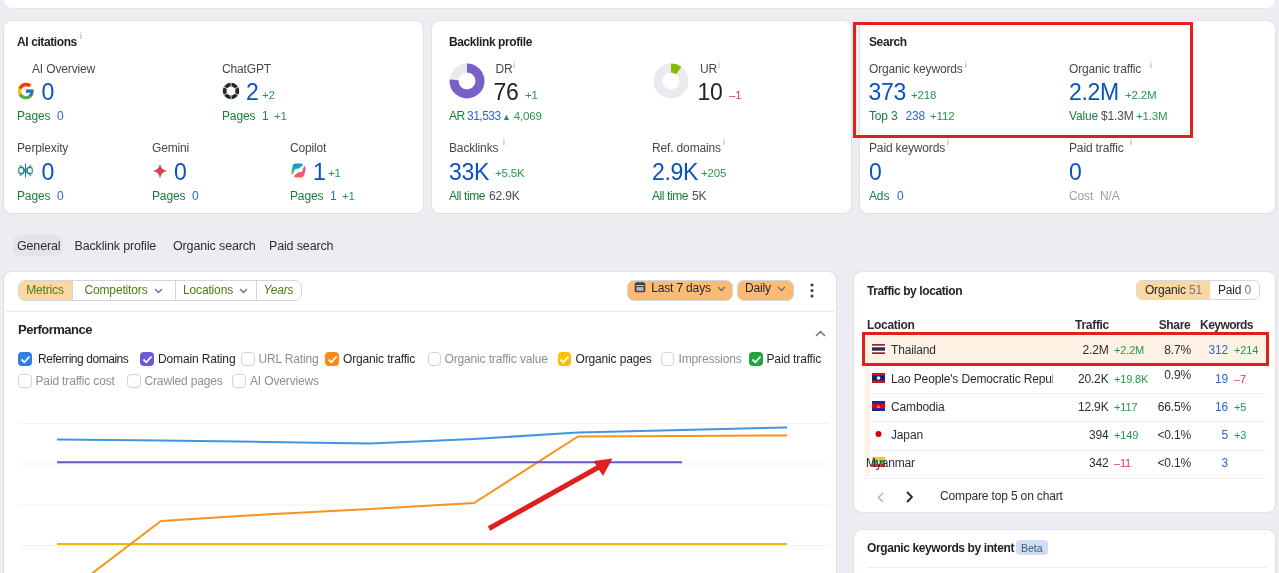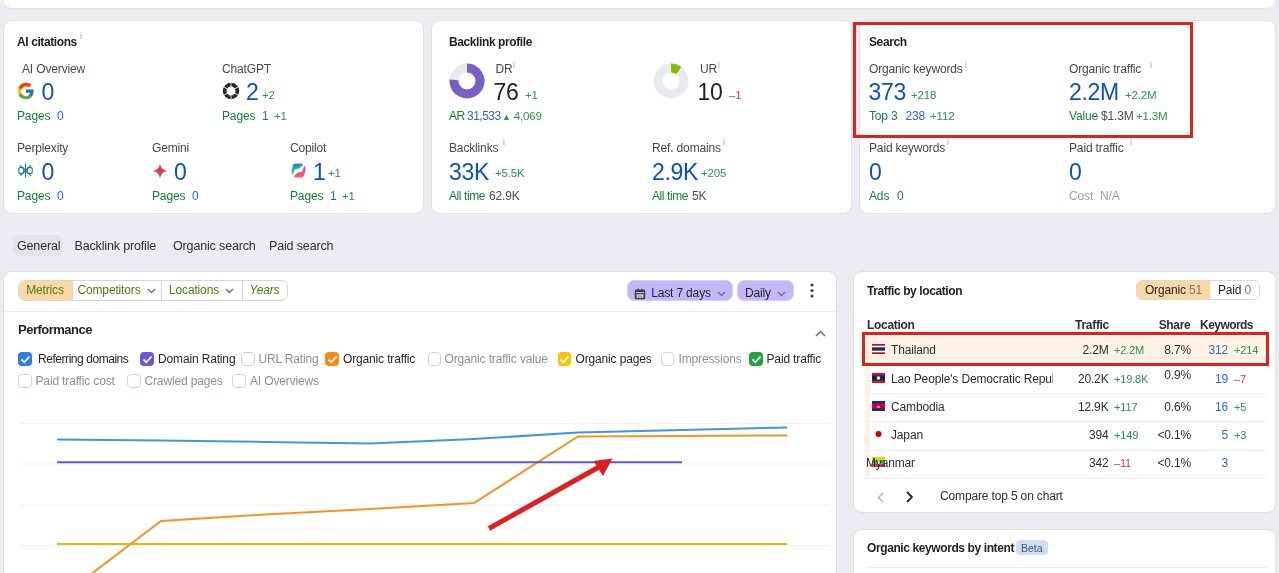--- a/index.html
+++ b/index.html
@@ -18,36 +18,36 @@
   .chg { font-size:11.5px; color:#27964f; }
   .chgr { font-size:11.5px; color:#d63d42; }
   .blink { color:#2c68cc; }
   .info { font-size:8.5px; color:#9aa1a8; letter-spacing:0; }
   .cb { position:absolute; width:13.5px; height:13.5px; border-radius:4px; }
   .cb.un { background:#fff; border:1px solid #cfd4d9; }
   .cb svg { position:absolute; left:1.5px; top:2.5px; }
   .cblbl { font-size:12px; color:#24282c; letter-spacing:-0.15px; }
   .cblbl.off { color:#8a9097; }
   .redbox { position:absolute; border:3px solid #e01f1f; }
-  .btn { position:absolute; height:21px; border:1px solid #d2d6db; border-radius:7px; background:#c4b5fd; font-size:12px; letter-spacing:-0.15px; color:#24282c; display:flex; align-items:flex-end; justify-content:center; }
+  .btn { position:absolute; height:21px; border:1px solid #d2d6db; border-radius:7px; background:#fdba74; font-size:12px; letter-spacing:-0.15px; color:#24282c; display:flex; align-items:flex-start; justify-content:center; }
   .seg { position:absolute; height:21px; display:flex; border:1px solid #d2d6db; border-radius:7px; background:#fff; overflow:hidden; }
   .seg > div { display:flex; align-items:center; justify-content:center; font-size:12px; letter-spacing:-0.15px; color:#4d7c0f; border-right:1px solid #d2d6db; }
   .seg > div:last-child { border-right:none;font-style:italic; }
   .caret { display:inline-block; margin-left:6px; }
   .row-line { position:absolute; height:1px; background:#eceef0; }
 </style>
 </head>
 <body>
 
 <div style="position:absolute;left:4px;top:0;width:1271px;height:9px;background:#fff;border-bottom:1px solid #e3e6e9;border-radius:0 0 8px 8px;"></div>
 
 <div class="card" style="left:4px;top:21px;width:419px;height:192px;"></div>
 <span class="t title" style="left:17px;top:36px;">AI citations</span>
 <span class="t info" style="left:80px;top:32px;">i</span>
-<span class="t lbl" style="left:22px;top:63px;">AI Overview</span>
+<span class="t lbl" style="left:32px;top:63px;">AI Overview</span>
 <span class="t lbl" style="left:222px;top:63px;">ChatGPT</span>
 <div class="t" style="left:17px;top:82px;">
 <svg width="18" height="18" viewBox="0 0 48 48">
       <path fill="#FFC107" d="M43.6 20H24v8.5h11.8C34.7 33.9 30.1 37 24 37c-7.2 0-13-5.8-13-13s5.8-13 13-13c3.1 0 5.9 1.1 8.1 2.9l6.4-6.4C34.6 4.1 29.6 2 24 2 11.8 2 2 11.8 2 24s9.8 22 22 22c11 0 21-8 21-22 0-1.3-.2-2.7-.4-4z"></path>
       <path fill="#FF3D00" d="M4.5 14.7l7 5.1C13.5 15.1 18.3 11 24 11c3.1 0 5.9 1.1 8.1 2.9l6.4-6.4C34.6 4.1 29.6 2 24 2 15.3 2 7.9 7.2 4.5 14.7z"></path>
       <path fill="#4CAF50" d="M24 46c5.5 0 10.4-1.8 14.1-4.9l-6.5-5.5C29.6 37.1 26.9 38 24 38c-6 0-10.6-3.1-12.4-8.3l-7 5.4C8 42.6 15.4 46 24 46z"></path>
       <path fill="#1976D2" d="M43.6 20H24v8.5h11.8c-.9 2.5-2.5 4.6-4.6 6.1l6.5 5.5C41.4 36.7 44 31 44 24c0-1.3-.2-2.7-.4-4z"></path>
     </svg>
 </div>
 <span class="t big" style="left:41.5px;top:80.5px;">0</span>
@@ -202,21 +202,21 @@
 <div style="position:absolute;left:12.5px;top:234.5px;width:50.5px;height:21px;background:#e2e4e8;border-radius:7px;"></div>
 <span class="t dark" style="left:17px;top:240px;font-size:12.5px;">General</span>
 <span class="t dark" style="left:74.5px;top:240px;font-size:12.5px;">Backlink profile</span>
 <span class="t dark" style="left:173px;top:240px;font-size:12.5px;">Organic search</span>
 <span class="t dark" style="left:269px;top:240px;font-size:12.5px;">Paid search</span>
 
 <div class="card" style="left:4px;top:272px;width:832px;height:360px;"></div>
 
 <div class="seg" style="left:17.5px;top:279.5px;">
  <div style="background:#fbd7a1;width:54px;">Metrics</div>
- <div style="width:89px;">Competitors <span class="caret"><svg width="9" height="6" viewBox="0 0 9 6" fill="none" stroke="#6b7177" stroke-width="1.4">
+ <div style="width:103px;">Competitors <span class="caret"><svg width="9" height="6" viewBox="0 0 9 6" fill="none" stroke="#6b7177" stroke-width="1.4">
           <path d="M1 1l3.5 3.5L8 1"></path>
         </svg></span></div>
  <div style="width:81px;">Locations <span class="caret"><svg width="9" height="6" viewBox="0 0 9 6" fill="none" stroke="#6b7177" stroke-width="1.4">
           <path d="M1 1l3.5 3.5L8 1"></path>
         </svg></span></div>
  <div style="width:44px;">Years</div>
 </div>
 
 <div class="btn" style="left:627px;top:279.5px;width:106px;">
  <svg width="12" height="12" viewBox="0 0 16 16" style="margin-right:5px;">
@@ -380,21 +380,21 @@
 <span class="t dark" style="right:88px;top:344px;">8.7%</span>
 <span class="t blink" style="right:51px;top:344px;">312</span>
 <span class="t chg" style="left:1234px;top:344.5px;font-size:11px;">+214</span>
 <span class="t dark" style="right:170.5px;top:373px;">20.2K</span>
 <span class="t chg" style="left:1114px;top:373.5px;font-size:11px;">+19.8K</span>
 <span class="t dark" style="right:88px;top:369px;">0.9%</span>
 <span class="t blink" style="right:51px;top:373px;">19</span>
 <span class="t chgr" style="left:1234px;top:373.5px;font-size:11px;">–7</span>
 <span class="t dark" style="right:170.5px;top:401px;">12.9K</span>
 <span class="t chg" style="left:1114px;top:401.5px;font-size:11px;text-align:center;">+117</span>
-<span class="t dark" style="right:88px;top:401px;">0.6%</span>
+<span class="t dark" style="right:88px;top:401px;">66.5%</span>
 <span class="t blink" style="right:51px;top:401px;">16</span>
 <span class="t chg" style="left:1234px;top:401.5px;font-size:11px;">+5</span>
 <span class="t dark" style="right:170.5px;top:429px;">394</span>
 <span class="t chg" style="left:1114px;top:429.5px;font-size:11px;">+149</span>
 <span class="t dark" style="right:88px;top:429px;">&lt;0.1%</span>
 <span class="t blink" style="right:51px;top:429px;">5</span>
 <span class="t chg" style="left:1234px;top:429.5px;font-size:11px;">+3</span>
 <span class="t dark" style="right:170.5px;top:457px;">342</span>
 <span class="t chgr" style="left:1114px;top:457.5px;font-size:11px;">–11</span>
 <span class="t dark" style="right:88px;top:457px;">&lt;0.1%</span>

